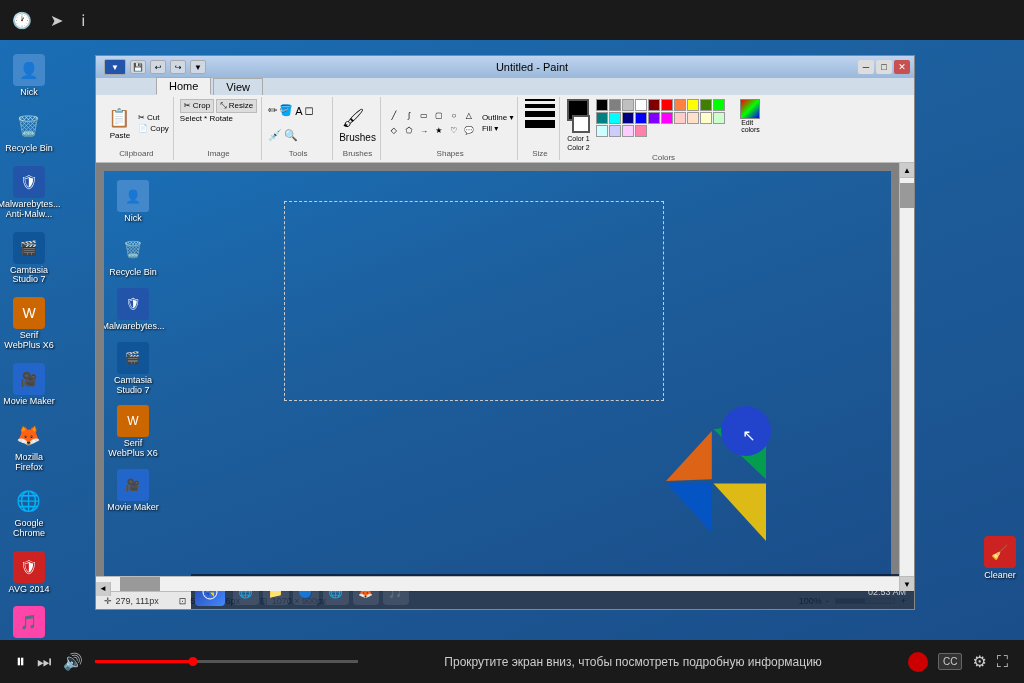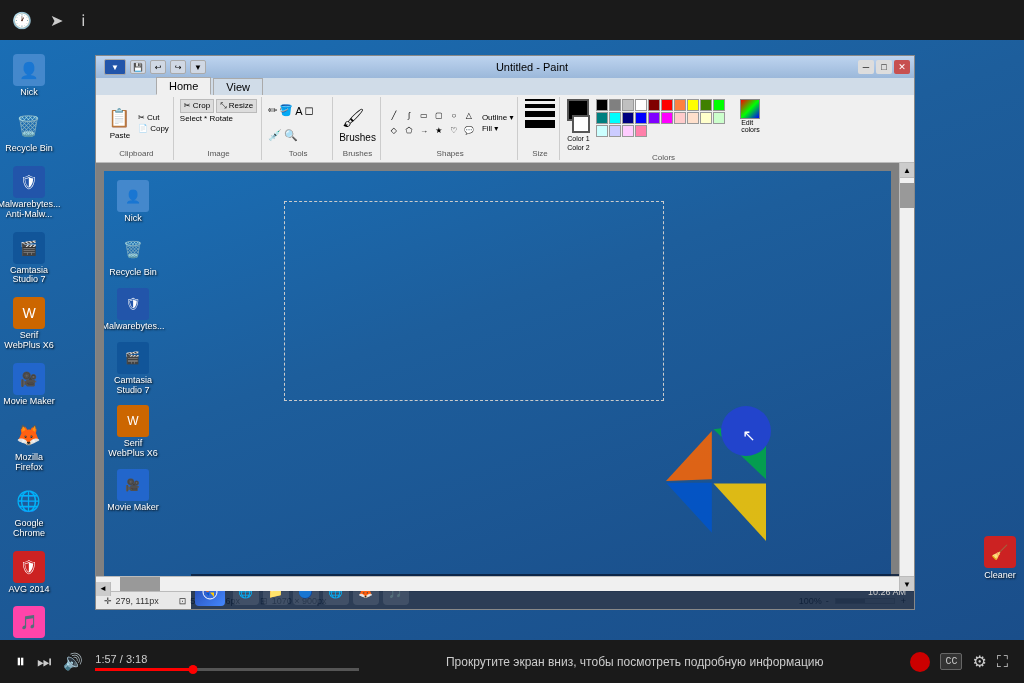--- a/index.html
+++ b/index.html
@@ -767,48 +767,45 @@
           </svg>
         </div>
         <div class="taskbar-icon">🌐</div>
         <div class="taskbar-icon">📁</div>
         <div class="taskbar-icon">🔵</div>
         <div class="taskbar-icon">🌐</div>
         <div class="taskbar-icon">🦊</div>
         <div class="taskbar-icon">🎵</div>
         <div style="flex:1;"></div>
         <div style="color:#ccc;font-size:9px;text-align:right;margin-right:4px;">
-          <div>10:26 AM</div>
+          <div>02:53 AM</div>
         </div>
       </div>
 
     </div>
 
   </div>
 </div>
 
 <div id="player-bar">
 
   <button class="player-btn" style="font-size:18px;color:#fff;background:none;border:none;cursor:pointer;">⏸</button>
 
   <button class="player-btn" style="font-size:16px;color:#ccc;background:none;border:none;cursor:pointer;">⏭</button>
 
   <button class="player-btn" style="font-size:16px;color:#ccc;background:none;border:none;cursor:pointer;">🔊</button>
 
   <div id="progress-section">
-    <div style="display:flex;align-items:center;gap:8px;">
-      <span id="time-display">1:57 / 3:18</span>
-    </div>
     <div id="progress-bar-track">
       <div id="progress-bar-fill"></div>
       <div id="progress-bar-dot"></div>
     </div>
   </div>
 
   <div id="subtitle-text">Прокрутите экран вниз, чтобы посмотреть подробную информацию</div>
 
   <div id="right-controls">
     <button class="right-btn" style="width:20px;height:20px;background:#cc0000;border-radius:50%;border:none;cursor:pointer;"></button>
-    <button class="right-btn" style="background:#333;color:#ccc;font-size:10px;padding:2px 4px;border:1px solid #666;border-radius:2px;cursor:pointer;font-family:Liberation Mono, monospace;">CC</button>
+    <button class="right-btn" style="background:#333;color:#ccc;font-size:10px;padding:2px 4px;border:1px solid #666;border-radius:2px;cursor:pointer;">CC</button>
     <button class="right-btn" style="font-size:16px;background:none;border:none;cursor:pointer;color:#ccc;">⚙</button>
     <button class="right-btn" style="font-size:16px;background:none;border:none;cursor:pointer;color:#ccc;">⛶</button>
   </div>
 </div>
 
 </body></html>

